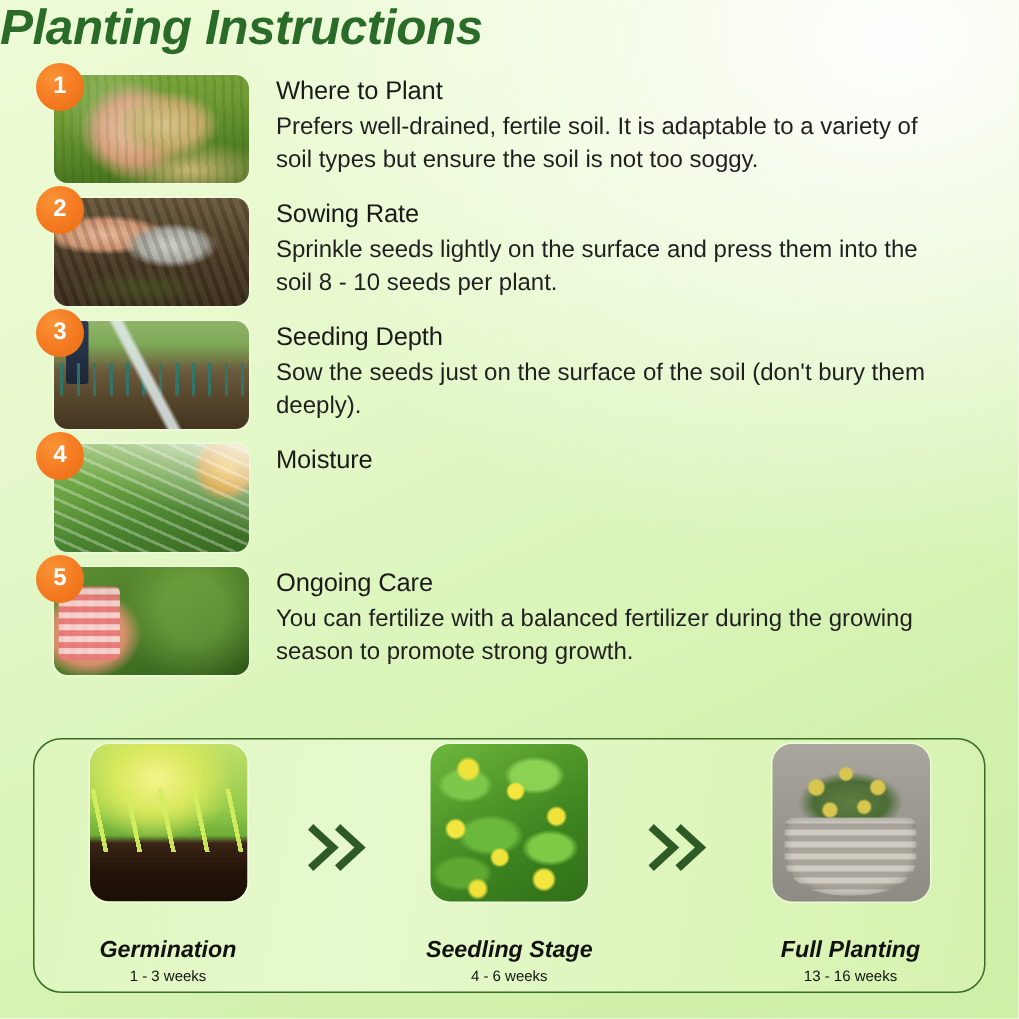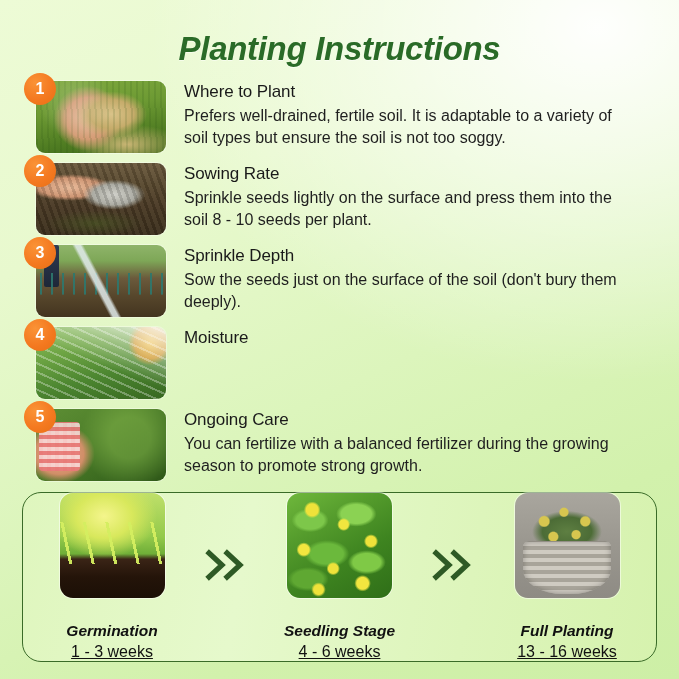--- a/index.html
+++ b/index.html
@@ -19,27 +19,26 @@
   }
 
   .sheet {
     width: 679px;
     height: 679px;
     position: relative;
   }
 
   
   .title {
-    text-align: center;
+    text-align: left;
     font-size: 33px;
     font-weight: bold;
     font-style: italic;
     color: #2A6B27;
     letter-spacing: -0.3px;
-    padding-top: 31px;
     line-height: 1.1;
     text-shadow: 0 1px 0 rgba(255,255,255,0.5);
   }
 
   
   .steps {
     margin-top: 14px;
     padding-left: 36px;
     padding-right: 22px;
   }
@@ -140,24 +139,23 @@
     font-size: 15.5px;
     font-weight: bold;
     font-style: italic;
     color: #111111;
     line-height: 1.15;
     margin-bottom: 3px;
     margin-top: 24px;
   }
 
   .stage-dur {
-    font-size: 16px;
+    font-size: 10px;
     color: #111111;
     line-height: 1.15;
-    text-decoration: underline;
   }
 
   .chev {
     flex: 0 0 52px;
     height: 46px;
     display: flex;
     align-items: center;
     justify-content: center;
     margin-bottom: 24px;
   }
@@ -355,21 +353,21 @@
         <div class="step-body">Sprinkle seeds lightly on the surface and press them into the soil 8 - 10 seeds per plant.</div>
       </div>
     </div>
 
     <div class="step">
       <div class="thumb-wrap">
         <div class="badge">3</div>
         <div class="thumb img-rake"></div>
       </div>
       <div class="step-text">
-        <div class="step-head">Sprinkle Depth</div>
+        <div class="step-head">Seeding Depth</div>
         <div class="step-body">Sow the seeds just on the surface of the soil (don't bury them deeply).</div>
       </div>
     </div>
 
     <div class="step">
       <div class="thumb-wrap">
         <div class="badge">4</div>
         <div class="thumb img-water"></div>
       </div>
       <div class="step-text">

